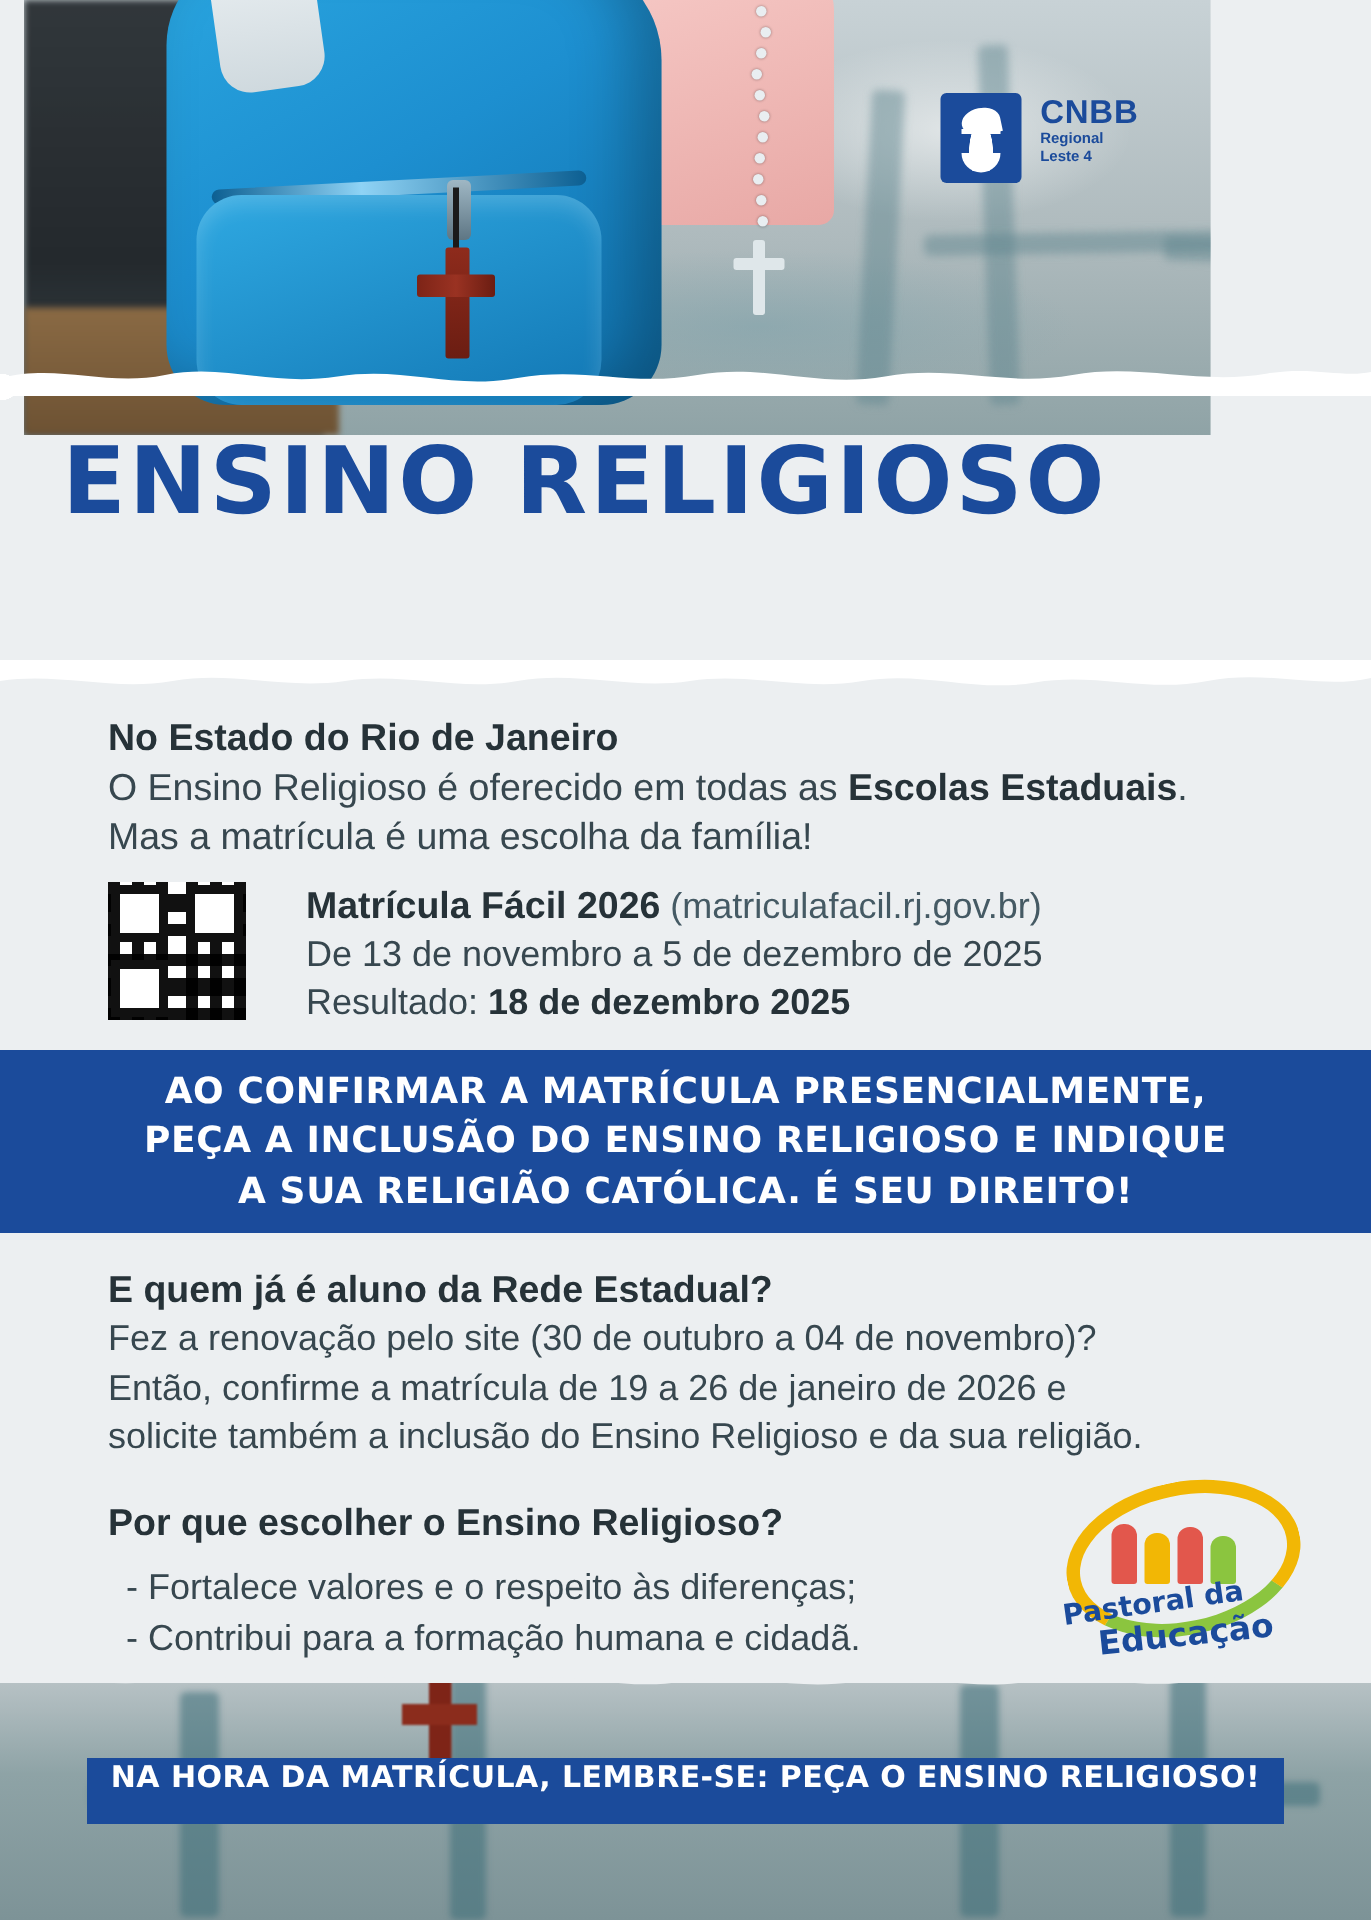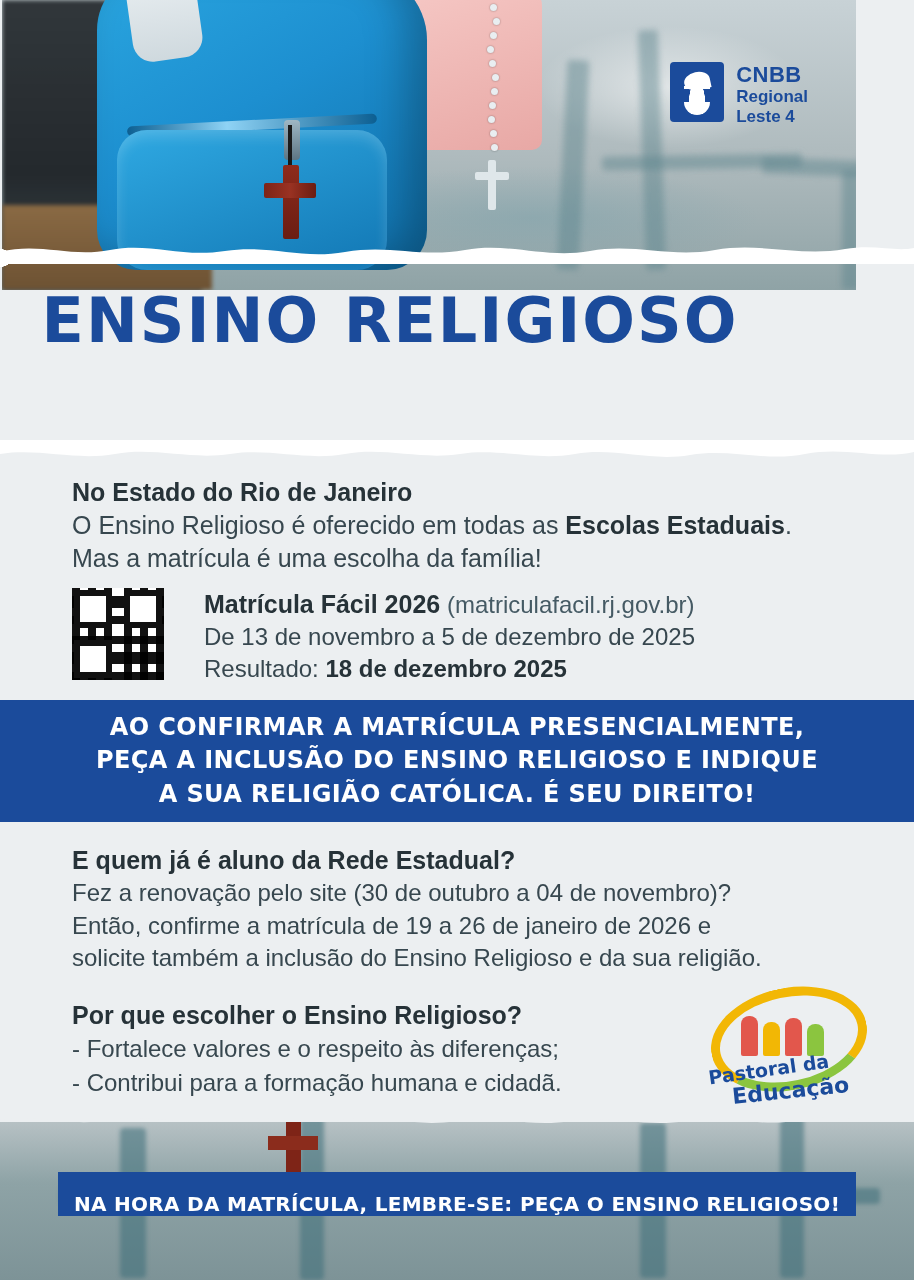--- a/index.html
+++ b/index.html
@@ -14,22 +14,22 @@
     position: relative;
     width: 914px;
     height: 1280px;
     overflow: hidden;
     background: #eceff1;
   }
 
   
   .photo-top {
     position: absolute;
-    left: 2px; top: 0;
-    width: 854px; height: 290px;
+    left: 16px; top: 0;
+    width: 791px; height: 290px;
     overflow: hidden;
     background:
       linear-gradient(110deg, rgba(0,0,0,0.55) 0%, rgba(0,0,0,0.15) 30%, rgba(255,255,255,0.0) 55%),
       linear-gradient(180deg, #cfd6d9 0%, #b9c3c6 40%, #9fb0b3 100%);
   }
   .photo-top .blur-room {
     position: absolute; inset: 0;
     background:
       radial-gradient(closest-side at 78% 30%, rgba(255,255,255,0.55), rgba(255,255,255,0) 70%),
       radial-gradient(closest-side at 62% 75%, rgba(120,160,170,0.45), rgba(120,160,170,0) 70%),
@@ -157,21 +157,21 @@
   }
   .cnbb-mark .stem {
     position: absolute; left: 25px; top: 22px; width: 4px; height: 26px; background: #ffffff;
   }
   .cnbb-mark .bowl {
     position: absolute; left: 14px; top: 40px; width: 26px; height: 13px;
     border-radius: 0 0 14px 14px; background: #ffffff;
   }
   .cnbb-text { color: #1b4b9b; line-height: 1.15; }
   .cnbb-text .big { font-size: 22px; font-weight: 700; letter-spacing: .5px; }
-  .cnbb-text .small { font-size: 17px; font-weight: 600; }
+  .cnbb-text .small { font-size: 10px; font-weight: 600; }
 
   
   .torn-band {
     position: absolute; left: 0; top: 248px; width: 914px; height: 215px;
     background: #ffffff;
     z-index: 4;
     -webkit-mask-image:
       radial-gradient(12px 9px at 0 10px, #000 98%, transparent 100%);
   }
   .torn-top-edge, .torn-bottom-edge {
@@ -254,21 +254,21 @@
   .grey-2 {
     position: absolute; left: 0; top: 822px; width: 914px; height: 300px;
     background: #eceff1; z-index: 3;
   }
   .sec2 {
     position: absolute; left: 72px; top: 846px; width: 790px; z-index: 6; color: #37474f;
   }
   .sec2 h3 { margin: 0 0 2px 0; font-size: 25px; color: #263238; font-weight: 700; }
   .sec2 p { margin: 0; font-size: 24px; line-height: 1.36; }
   .sec2 .gap { height: 26px; }
-  .sec2 ul { margin: 0; padding: 0; list-style: none; font-size: 24px; line-height: 1.42; }
+  .sec2 ul { margin: 12px; padding: 0; list-style: none; font-size: 24px; line-height: 1.42; }
 
   
   .pastoral {
     position: absolute; right: 52px; top: 988px; width: 160px; height: 120px; z-index: 7;
   }
   .pastoral .ring {
     position: absolute; left: 8px; top: 0; width: 140px; height: 84px;
     border: 9px solid #f2b705;
     border-radius: 50%;
     border-bottom-color: #8bc53f;
@@ -313,21 +313,21 @@
   }
   .cross-bottom .v { position: absolute; left: 18px; top: 0; width: 15px; height: 70px; background: #7e2417; }
   .cross-bottom .h { position: absolute; left: 0; top: 16px; width: 50px; height: 14px; background: #8b2c1c; }
 
   .torn-footer-edge {
     position: absolute; left: 0; top: 1108px; width: 914px; height: 26px; z-index: 5;
   }
   .footer-band {
     position: absolute; left: 58px; top: 1172px; width: 798px; height: 44px;
     background: #1b4b9b; z-index: 8;
-    display: flex; align-items: flex-end; justify-content: center;
+    display: flex; align-items: flex-start; justify-content: center;
   }
   .footer-band p {
     margin: 0; color: #ffffff; font-size: 20px; font-weight: 800; letter-spacing: .3px;
     font-family: "DejaVu Sans", sans-serif; text-align: center;
   }
 </style>
 </head>
 <body>
 
 <div class="poster">

